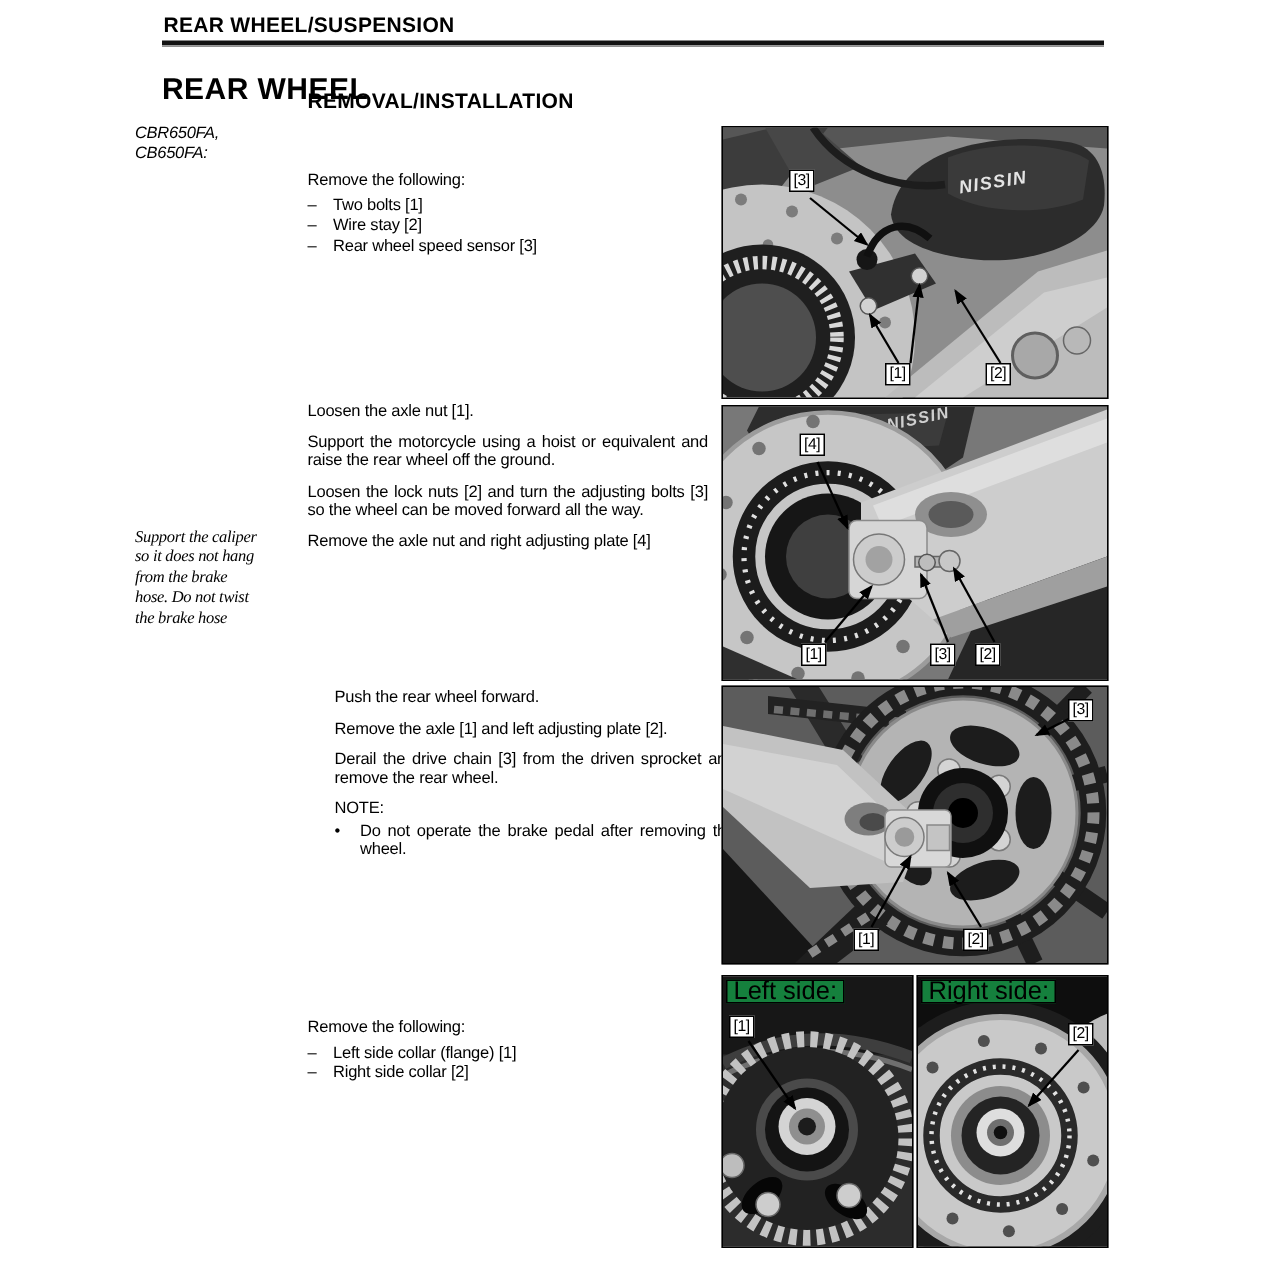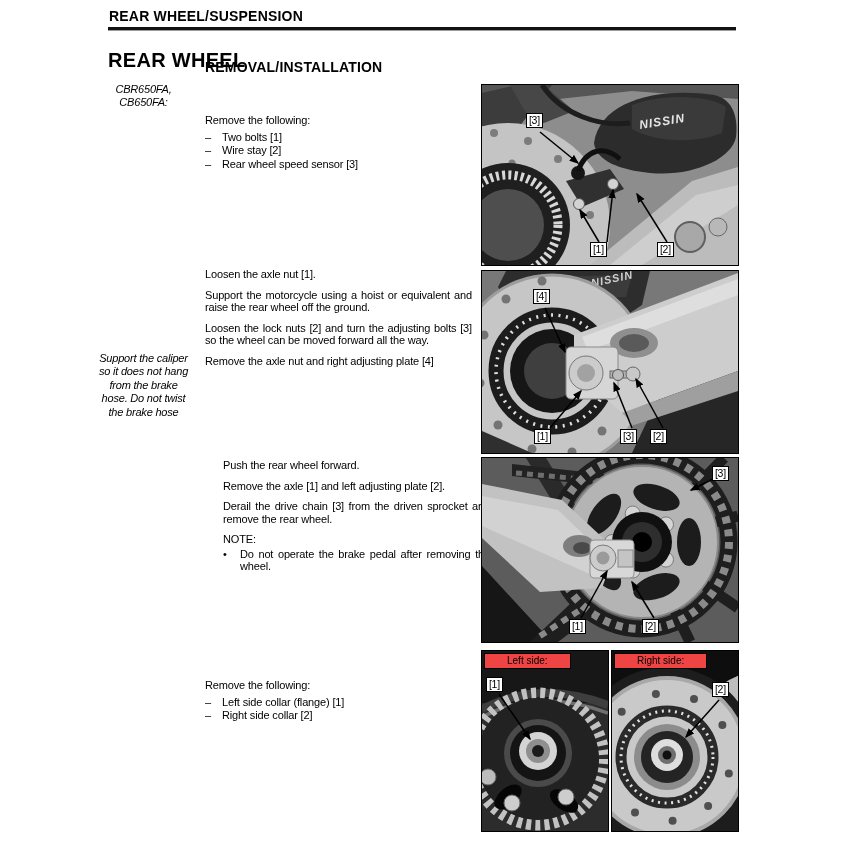--- a/index.html
+++ b/index.html
@@ -12,28 +12,28 @@
   .rule{left:108px;top:27px;width:628px;height:3px;background:#121212;border-bottom:1px solid #9a9a9a;}
   .title{left:108px;top:49px;font-size:20px;font-weight:bold;letter-spacing:.3px;}
   .sectitle{left:205px;top:59px;font-size:14px;font-weight:bold;letter-spacing:.2px;}
   .col{position:absolute;left:205px;width:267px;font-size:11px;line-height:12.5px;letter-spacing:-.15px;}
   .p{margin:0 0 8px 0;text-align:justify;}
   .p.tight{margin-bottom:4px;margin-top:31px;}
   .p.note{margin-bottom:2px;}
   .li{display:flex;margin:0 0 1px 0;}
   .li .mark{width:17px;flex:none;}
   .li .litext{flex:1;text-align:justify;}
-  .mnote{position:absolute;left:90px;width:107px;text-align:center;font-style:italic;
+  .mnote{position:absolute;left:90px;width:107px;text-align:left;font-style:italic;
          font-size:11px;line-height:13.4px;white-space:pre-line;letter-spacing:-.2px;}
   .photo{position:absolute;border:1px solid #000;background:#8a8a8a;overflow:hidden;}
   .photo svg{position:absolute;left:0;top:0;}
   .callout{position:absolute;background:#fff;border:1px solid #000;font-size:10.5px;
            line-height:13px;padding:0 2px;letter-spacing:-.3px;}
-  .figlabel{position:absolute;background:#ef4444;border:1px solid #000;font-size:10px;
-            line-height:14px;padding:0 22px;}
+  .figlabel{position:absolute;background:#15803d;border:1px solid #000;font-size:17px;
+            line-height:14px;padding:0 4px;}
   .arrow{stroke:#000;stroke-width:1.5;}
 </style>
 </head>
 <body>
 
 <div>
 
   <div class="abs hdr">REAR WHEEL/SUSPENSION</div>
   <div class="abs rule"></div>
   <div class="abs title">REAR WHEEL</div>
@@ -58,21 +58,21 @@
     </div>
   </div>
 
   <div class="col" style="top:268px;">
     <div class="p">Loosen the axle nut [1].</div>
     <div class="p">Support the motorcycle using a hoist or equivalent and raise the rear wheel off the ground.</div>
     <div class="p">Loosen the lock nuts [2] and turn the adjusting bolts [3] so the wheel can be moved forward all the way.</div>
     <div class="p">Remove the axle nut and right adjusting plate [4]</div>
   </div>
 
-  <div class="mnote" style="top:352px;">Support the caliper
+  <div class="mnote" style="top:352px;font-family:Liberation Serif, serif;">Support the caliper
 so it does not hang
 from the brake
 hose. Do not twist
 the brake hose</div>
 
   <div class="col" style="top:459px;margin-left:18px;">
     <div class="p">Push the rear wheel forward.</div>
     <div class="p">Remove the axle [1] and left adjusting plate [2].</div>
     <div class="p">Derail the drive chain [3] from the driven sprocket and remove the rear wheel.</div>
     <div class="p note">NOTE:</div>

